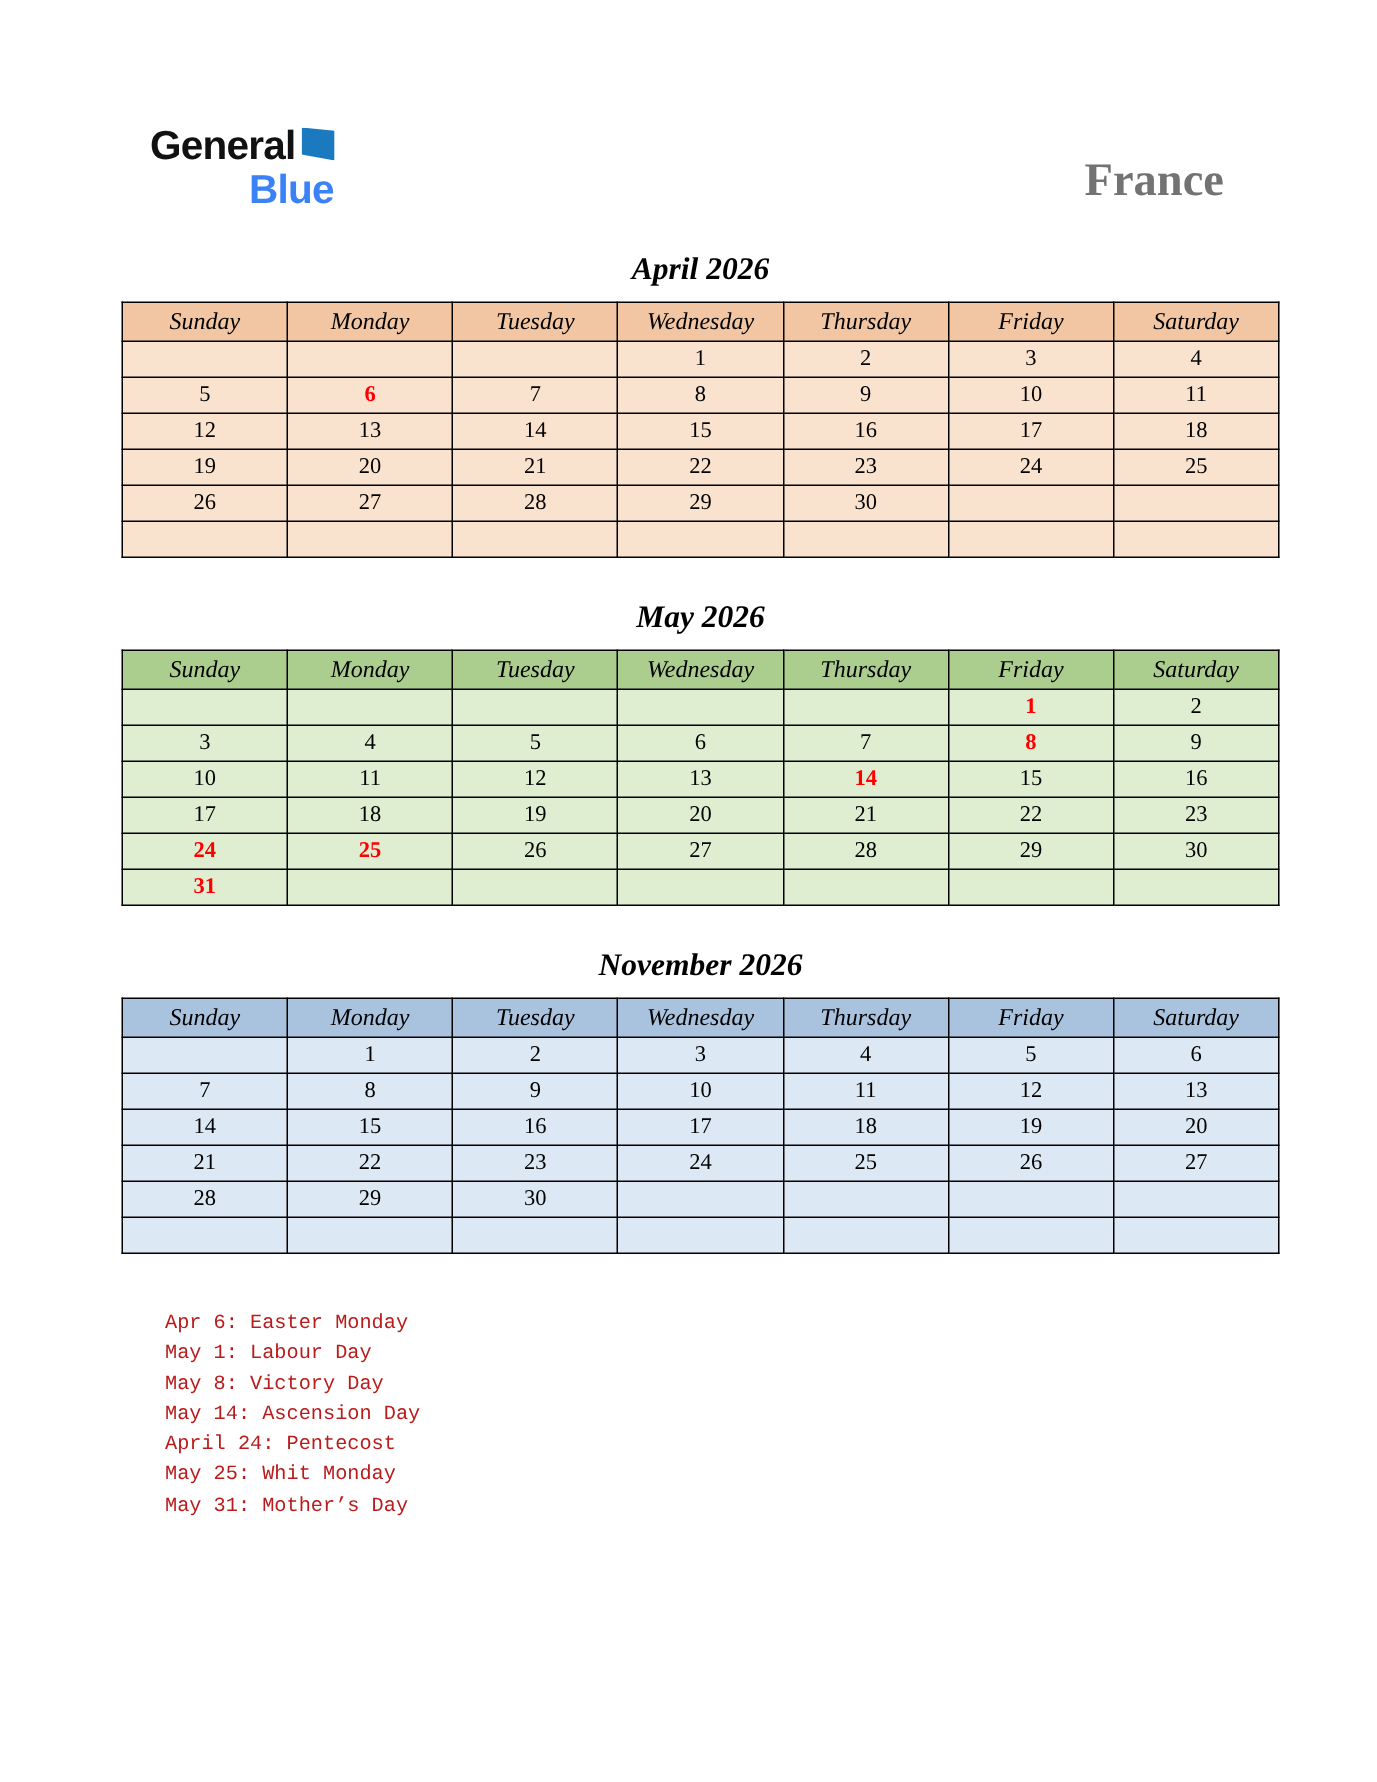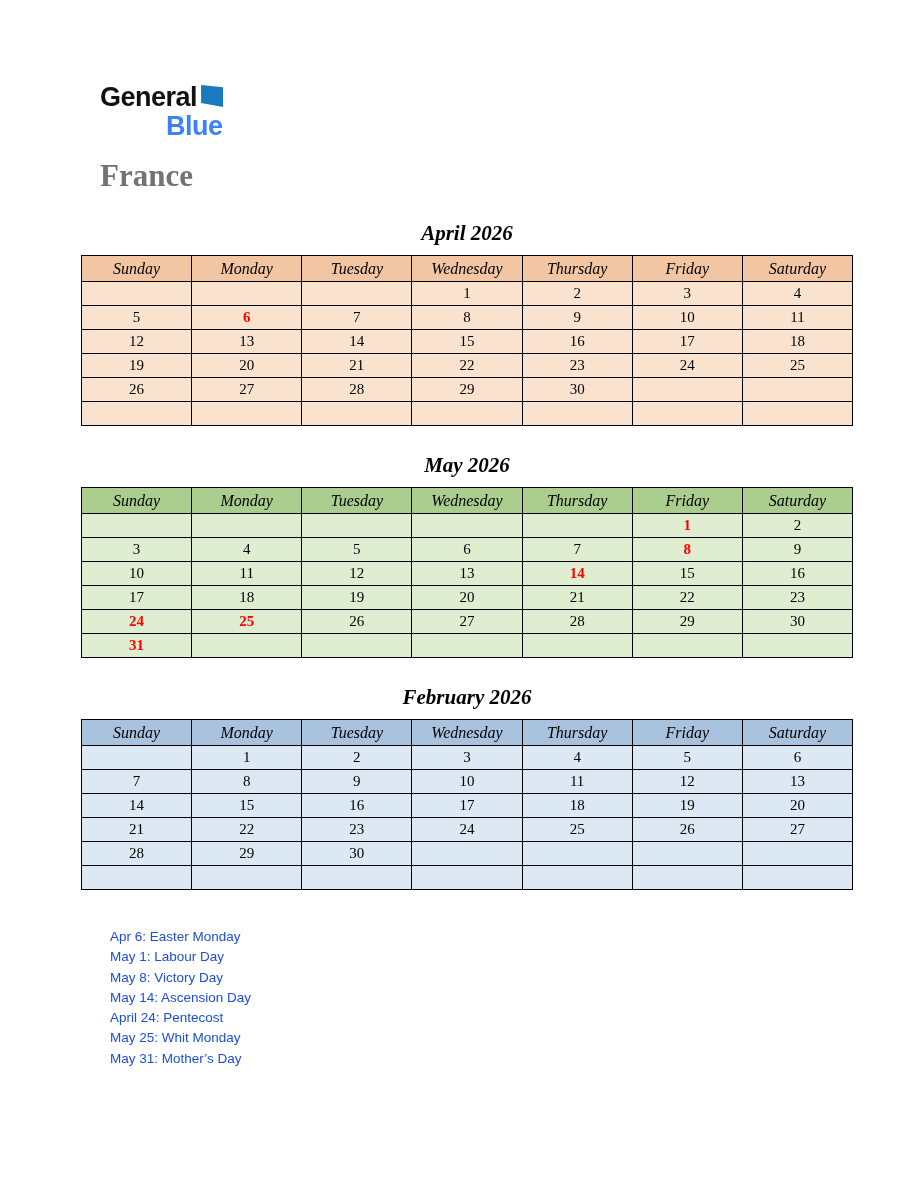--- a/index.html
+++ b/index.html
@@ -12,21 +12,20 @@
     background: #ffffff;
     font-family: "Liberation Serif", serif;
     overflow: hidden;
   }
   
   .header {
     display: flex;
     justify-content: space-between;
     align-items: flex-start;
     padding: 84px 102px 0 100px;
-    flex-direction: column;
   }
   .logo { font-family: "Liberation Sans", sans-serif; line-height: 1; }
   .logo-line1 { display: flex; align-items: flex-start; }
   .logo-general {
     font-size: 27px;
     font-weight: bold;
     color: #111111;
     letter-spacing: -0.5px;
   }
   .logo-flag {
@@ -89,24 +88,24 @@
     color: #000000;
   }
   table.calendar td.holiday {
     color: var(--holiday-color, #ff0000);
     font-weight: bold;
   }
   
   .holiday-notes {
     list-style: none;
     margin: 37px 0 0 110px;
-    font-family: Liberation Sans, sans-serif;
+    font-family: Liberation Mono, monospace;
     font-size: 13.5px;
     line-height: 20.3px;
-    color: #1d4ed8;
+    color: #b91c1c;
   }
 </style>
 </head>
 <body>
 
 <div class="page">
 
   <div class="header">
     <div class="logo">
       <div class="logo-line1">
@@ -258,21 +257,21 @@
             <td></td>
             <td></td>
             <td></td>
             <td></td>
           </tr>
         </tbody>
     </table>
   </section>
 
   <section class="month">
-    <h2 class="month-title">February 2026</h2>
+    <h2 class="month-title">November 2026</h2>
     <table class="calendar" style="--hbg: #a9c3df; --cbg: #dce8f3;">
       <thead>
           <tr>
             <th>Sunday</th>
             <th>Monday</th>
             <th>Tuesday</th>
             <th>Wednesday</th>
             <th>Thursday</th>
             <th>Friday</th>
             <th>Saturday</th>

